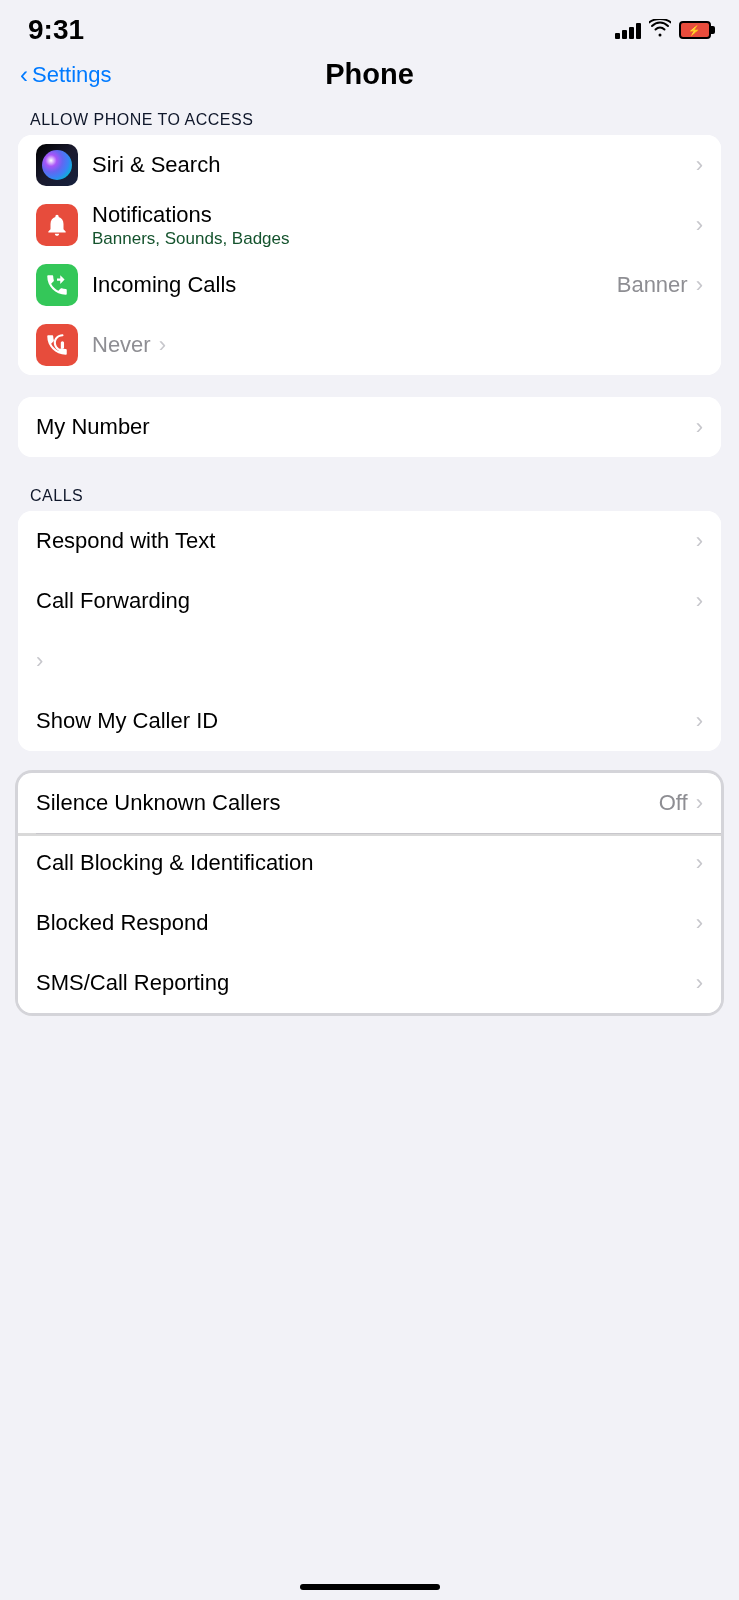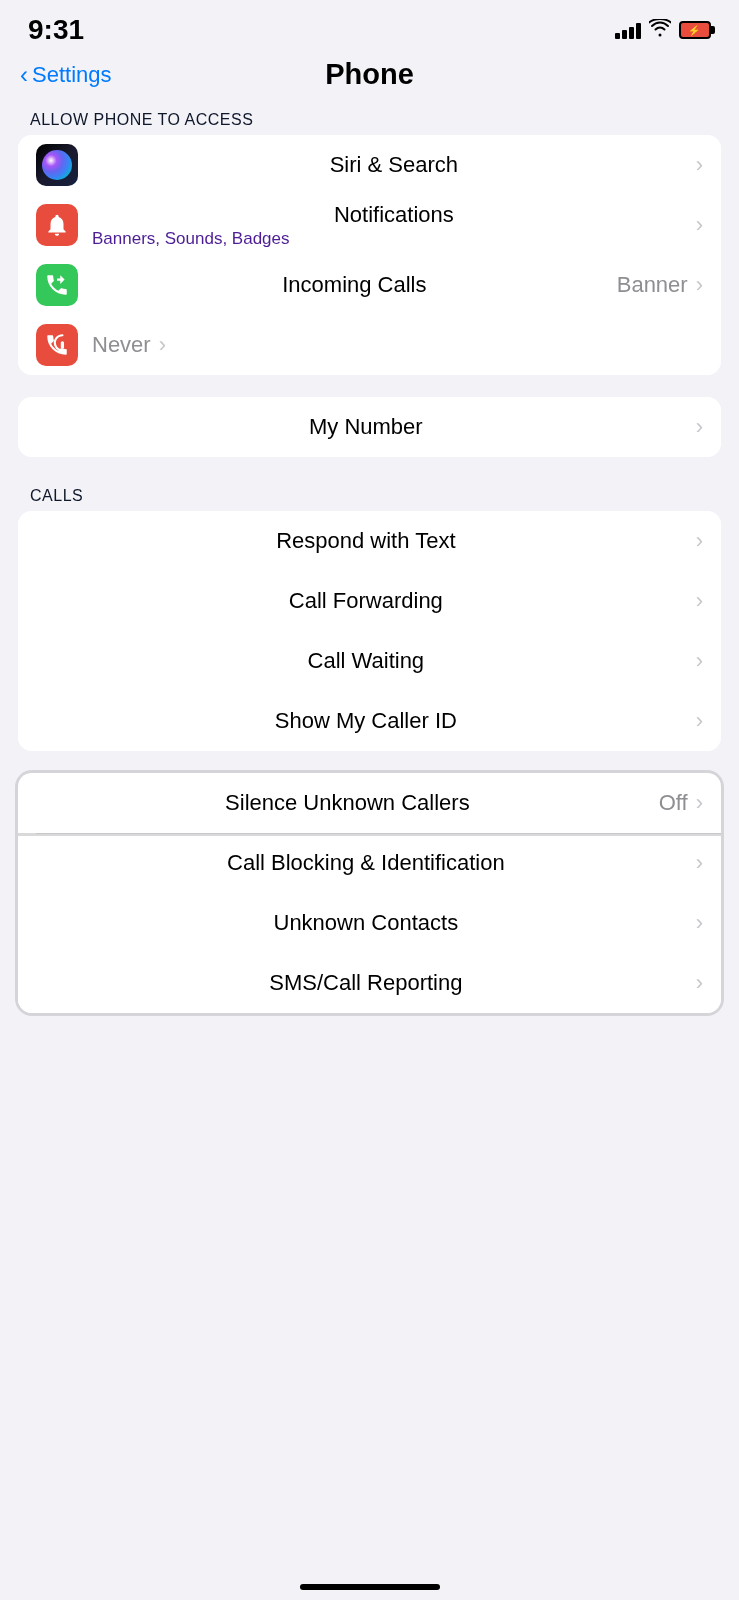--- a/index.html
+++ b/index.html
@@ -173,25 +173,24 @@
     .row-content {
       flex: 1;
       display: flex;
       flex-direction: column;
       justify-content: center;
     }
     .row-label {
       font-size: 22px;
       font-weight: 400;
       color: #000;
-      text-align: center;
     }
     .row-sublabel {
       font-size: 17px;
-      color: #4c1d95;
+      color: #14532d;
       margin-top: 1px;
     }
     .row-value {
       font-size: 22px;
       color: #8e8e93;
       margin-right: 8px;
     }
     .row-chevron {
       color: #c7c7cc;
       font-size: 22px;
@@ -344,23 +343,20 @@
   </div>
 
   <div class="settings-row no-icon">
     <div class="row-content">
       <span class="row-label">Call Forwarding</span>
     </div>
     <span class="row-chevron">›</span>
   </div>
 
   <div class="settings-row no-icon">
-    <div class="row-content">
-      <span class="row-label">Call Waiting</span>
-    </div>
     <span class="row-chevron">›</span>
   </div>
 
   <div class="settings-row no-icon">
     <div class="row-content">
       <span class="row-label">Show My Caller ID</span>
     </div>
     <span class="row-chevron">›</span>
   </div>
 </div>
@@ -377,21 +373,21 @@
 
   <div class="settings-row no-icon">
     <div class="row-content">
       <span class="row-label">Call Blocking &amp; Identification</span>
     </div>
     <span class="row-chevron">›</span>
   </div>
 
   <div class="settings-row no-icon">
     <div class="row-content">
-      <span class="row-label">Unknown Contacts</span>
+      <span class="row-label">Blocked Respond</span>
     </div>
     <span class="row-chevron">›</span>
   </div>
 
   <div class="settings-row no-icon">
     <div class="row-content">
       <span class="row-label">SMS/Call Reporting</span>
     </div>
     <span class="row-chevron">›</span>
   </div>

